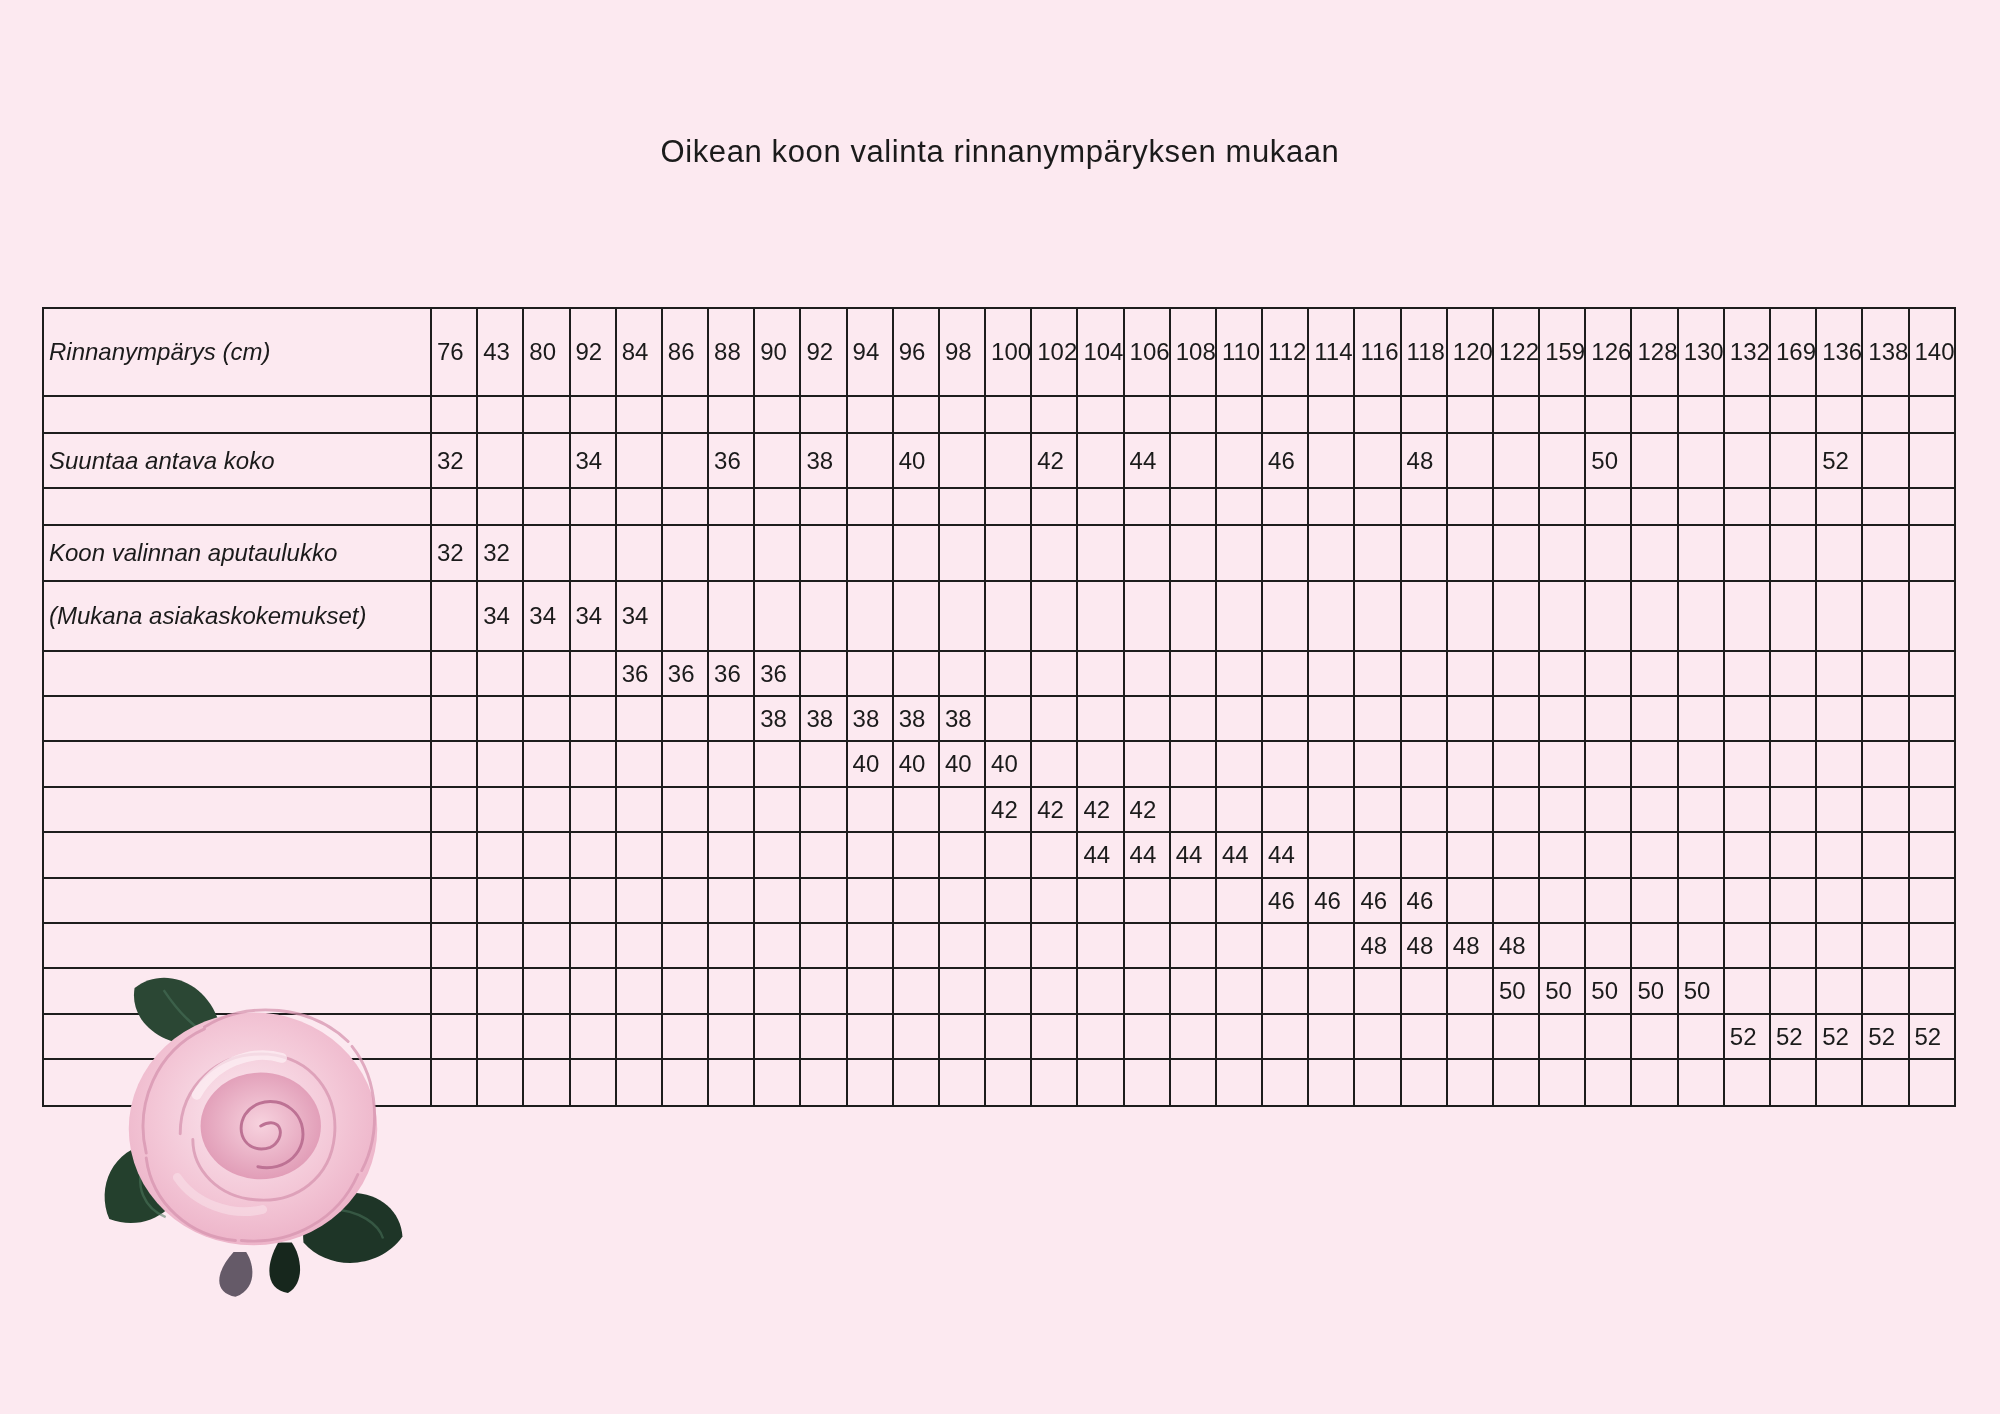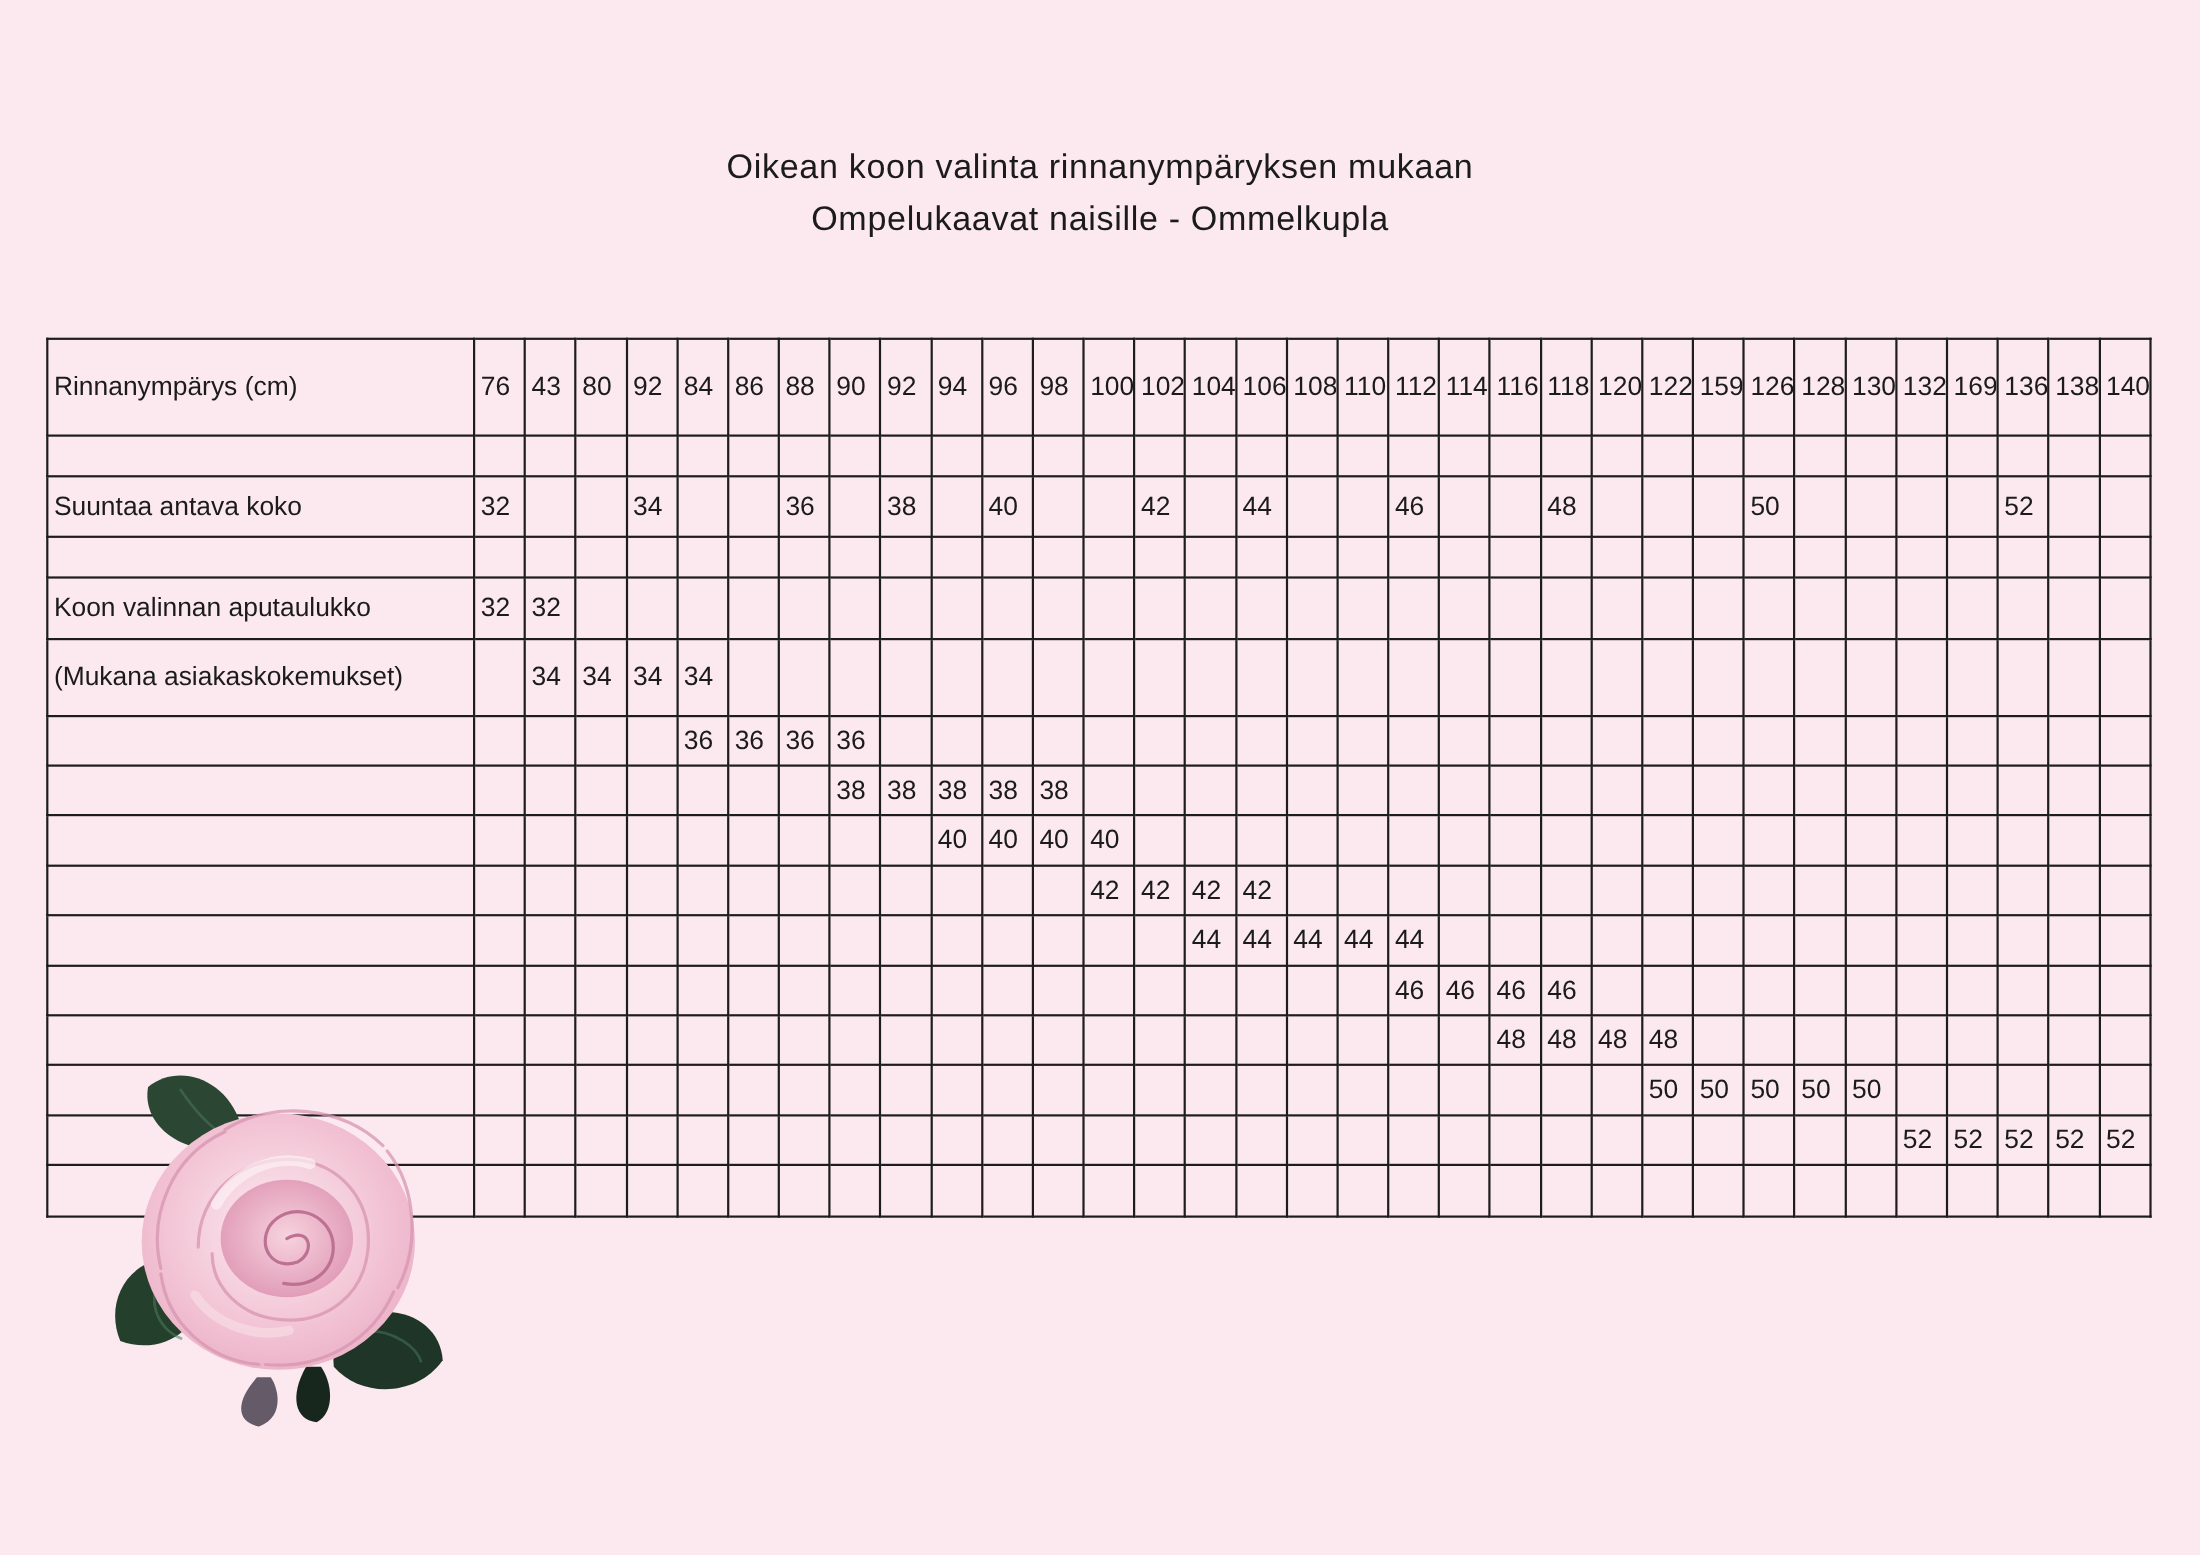--- a/index.html
+++ b/index.html
@@ -19,34 +19,33 @@
   table.size-grid{
     position:absolute; left:42px; top:307px; width:1914px;
     border-collapse:collapse; table-layout:fixed;
   }
   table.size-grid td{
     border:2px solid var(--line);
     font-size:24px; color:var(--ink);
     padding:0 0 0 5px; vertical-align:middle;
     white-space:nowrap; overflow:hidden;
   }
-  table.size-grid td.lbl{ width:381px; }
+  table.size-grid td.lbl{ width:381px;font-style:italic; }
   .rose{
     position:absolute; left:88px; top:948px; width:330px; height:352px;
     z-index:5; pointer-events:none;
   }
 </style>
 </head>
 <body>
 
 <div class="page">
 
   <div class="title-block">
     <div>Oikean koon valinta rinnanympäryksen mukaan</div>
-    <div>Ompelukaavat naisille - Ommelkupla</div>
   </div>
 
   <table class="size-grid">
     <tbody>
         <tr style="height: 88px;">
           <td class="lbl">Rinnanympärys (cm)</td>
           <td>76</td>
           <td>43</td>
           <td>80</td>
           <td>92</td>

